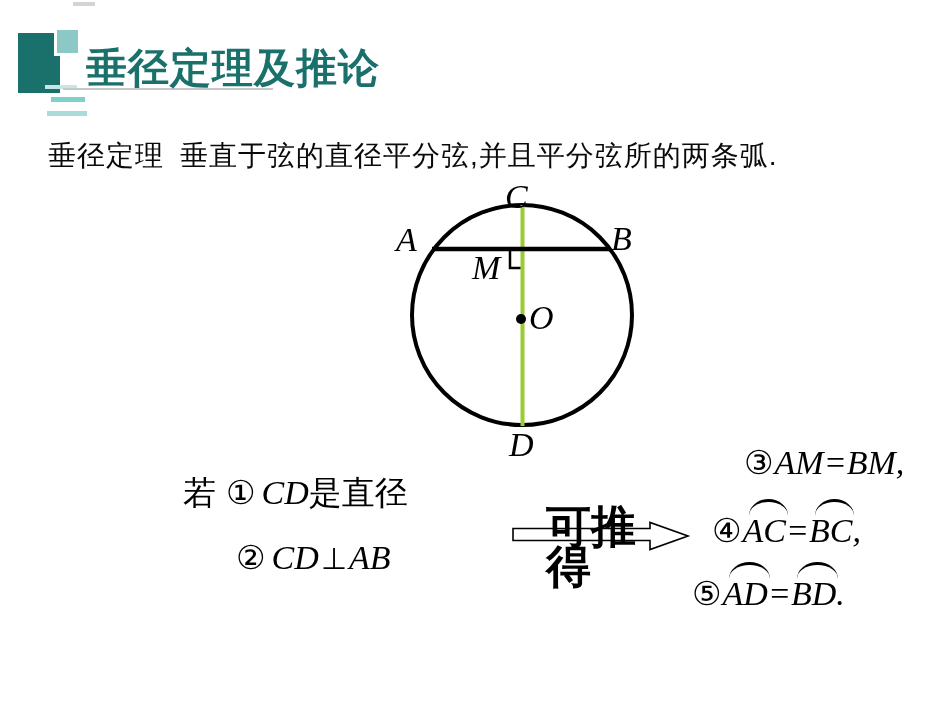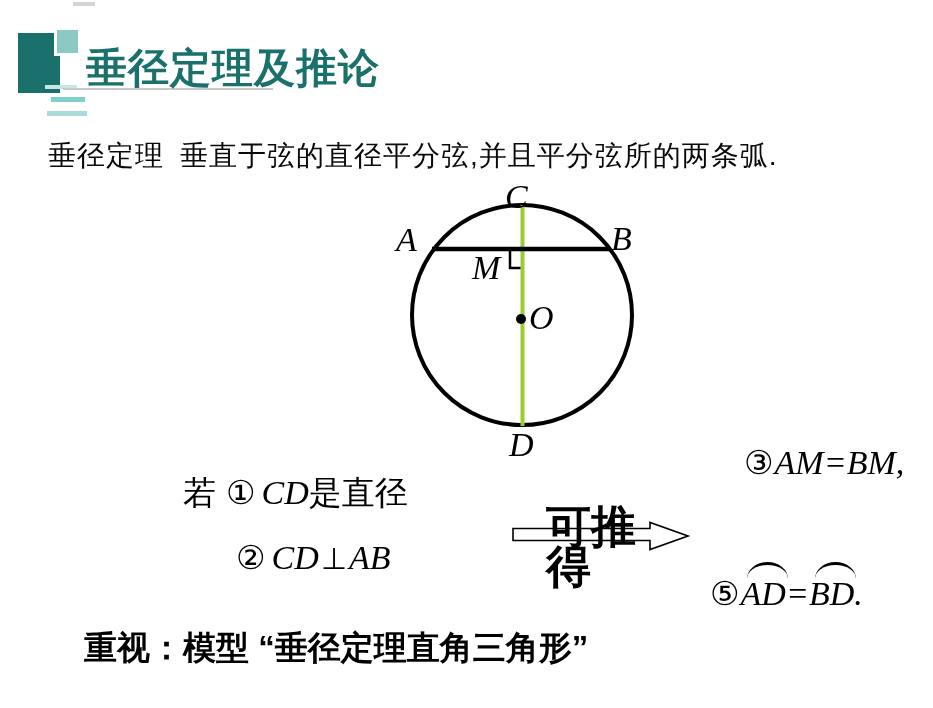--- a/index.html
+++ b/index.html
@@ -37,21 +37,21 @@
   .cond-2 .circ-num{margin-left:0;}
   .perp-op{font-family:"DejaVu Sans",sans-serif;font-style:normal;font-size:30px;padding:0 2px;}
   
   .arrow-label{position:absolute;font-size:45px;font-weight:700;z-index:3;white-space:nowrap;}
   .arrow-l1{left:546px;top:497px;}
   .arrow-l2{left:546px;top:537px;}
   
   .concl{position:absolute;font-family:"Liberation Serif",serif;font-style:italic;font-size:34px;white-space:nowrap;z-index:2;}
   .concl-3{left:744px;top:443px;}
   .concl-4{left:712px;top:511px;}
-  .concl-5{left:710px;top:574px;}
+  .concl-5{left:692px;top:574px;}
   .concl .circ-num{margin-right:1px;}
   .arc{position:relative;display:inline-block;}
   .arc::before{
     content:"";position:absolute;left:6px;right:-2px;top:-13px;height:14px;
     border-top:3px solid #000;border-radius:50% 50% 0 0 / 100% 100% 0 0;
   }
   
   .footer-note{position:absolute;left:84px;top:626px;font-size:33px;font-weight:700;white-space:nowrap;}
 </style>
 </head>
@@ -103,19 +103,21 @@
   <div class="cond cond-1">
     <span>若</span><span class="circ-num">①</span><span class="math">CD</span><span>是直径</span>
   </div>
 
   <div class="arrow-label arrow-l1">可推</div>
   <div class="arrow-label arrow-l2">得</div>
 
   <div class="concl concl-3">
     <span class="circ-num">③</span><span>AM=BM,</span>
   </div>
+  <div class="concl concl-4">
+    <span class="circ-num">④</span><span class="arc">AC</span><span>=</span><span class="arc">BC</span><span>,</span>
+  </div>
   <div class="concl concl-5">
     <span class="circ-num">⑤</span><span class="arc">AD</span><span>=</span><span class="arc">BD</span><span>.</span>
   </div>
 
-  <div class="footer-note">重视：模型 “垂径定理直角三角形”</div>
 
 </div>
 
 </body></html>

